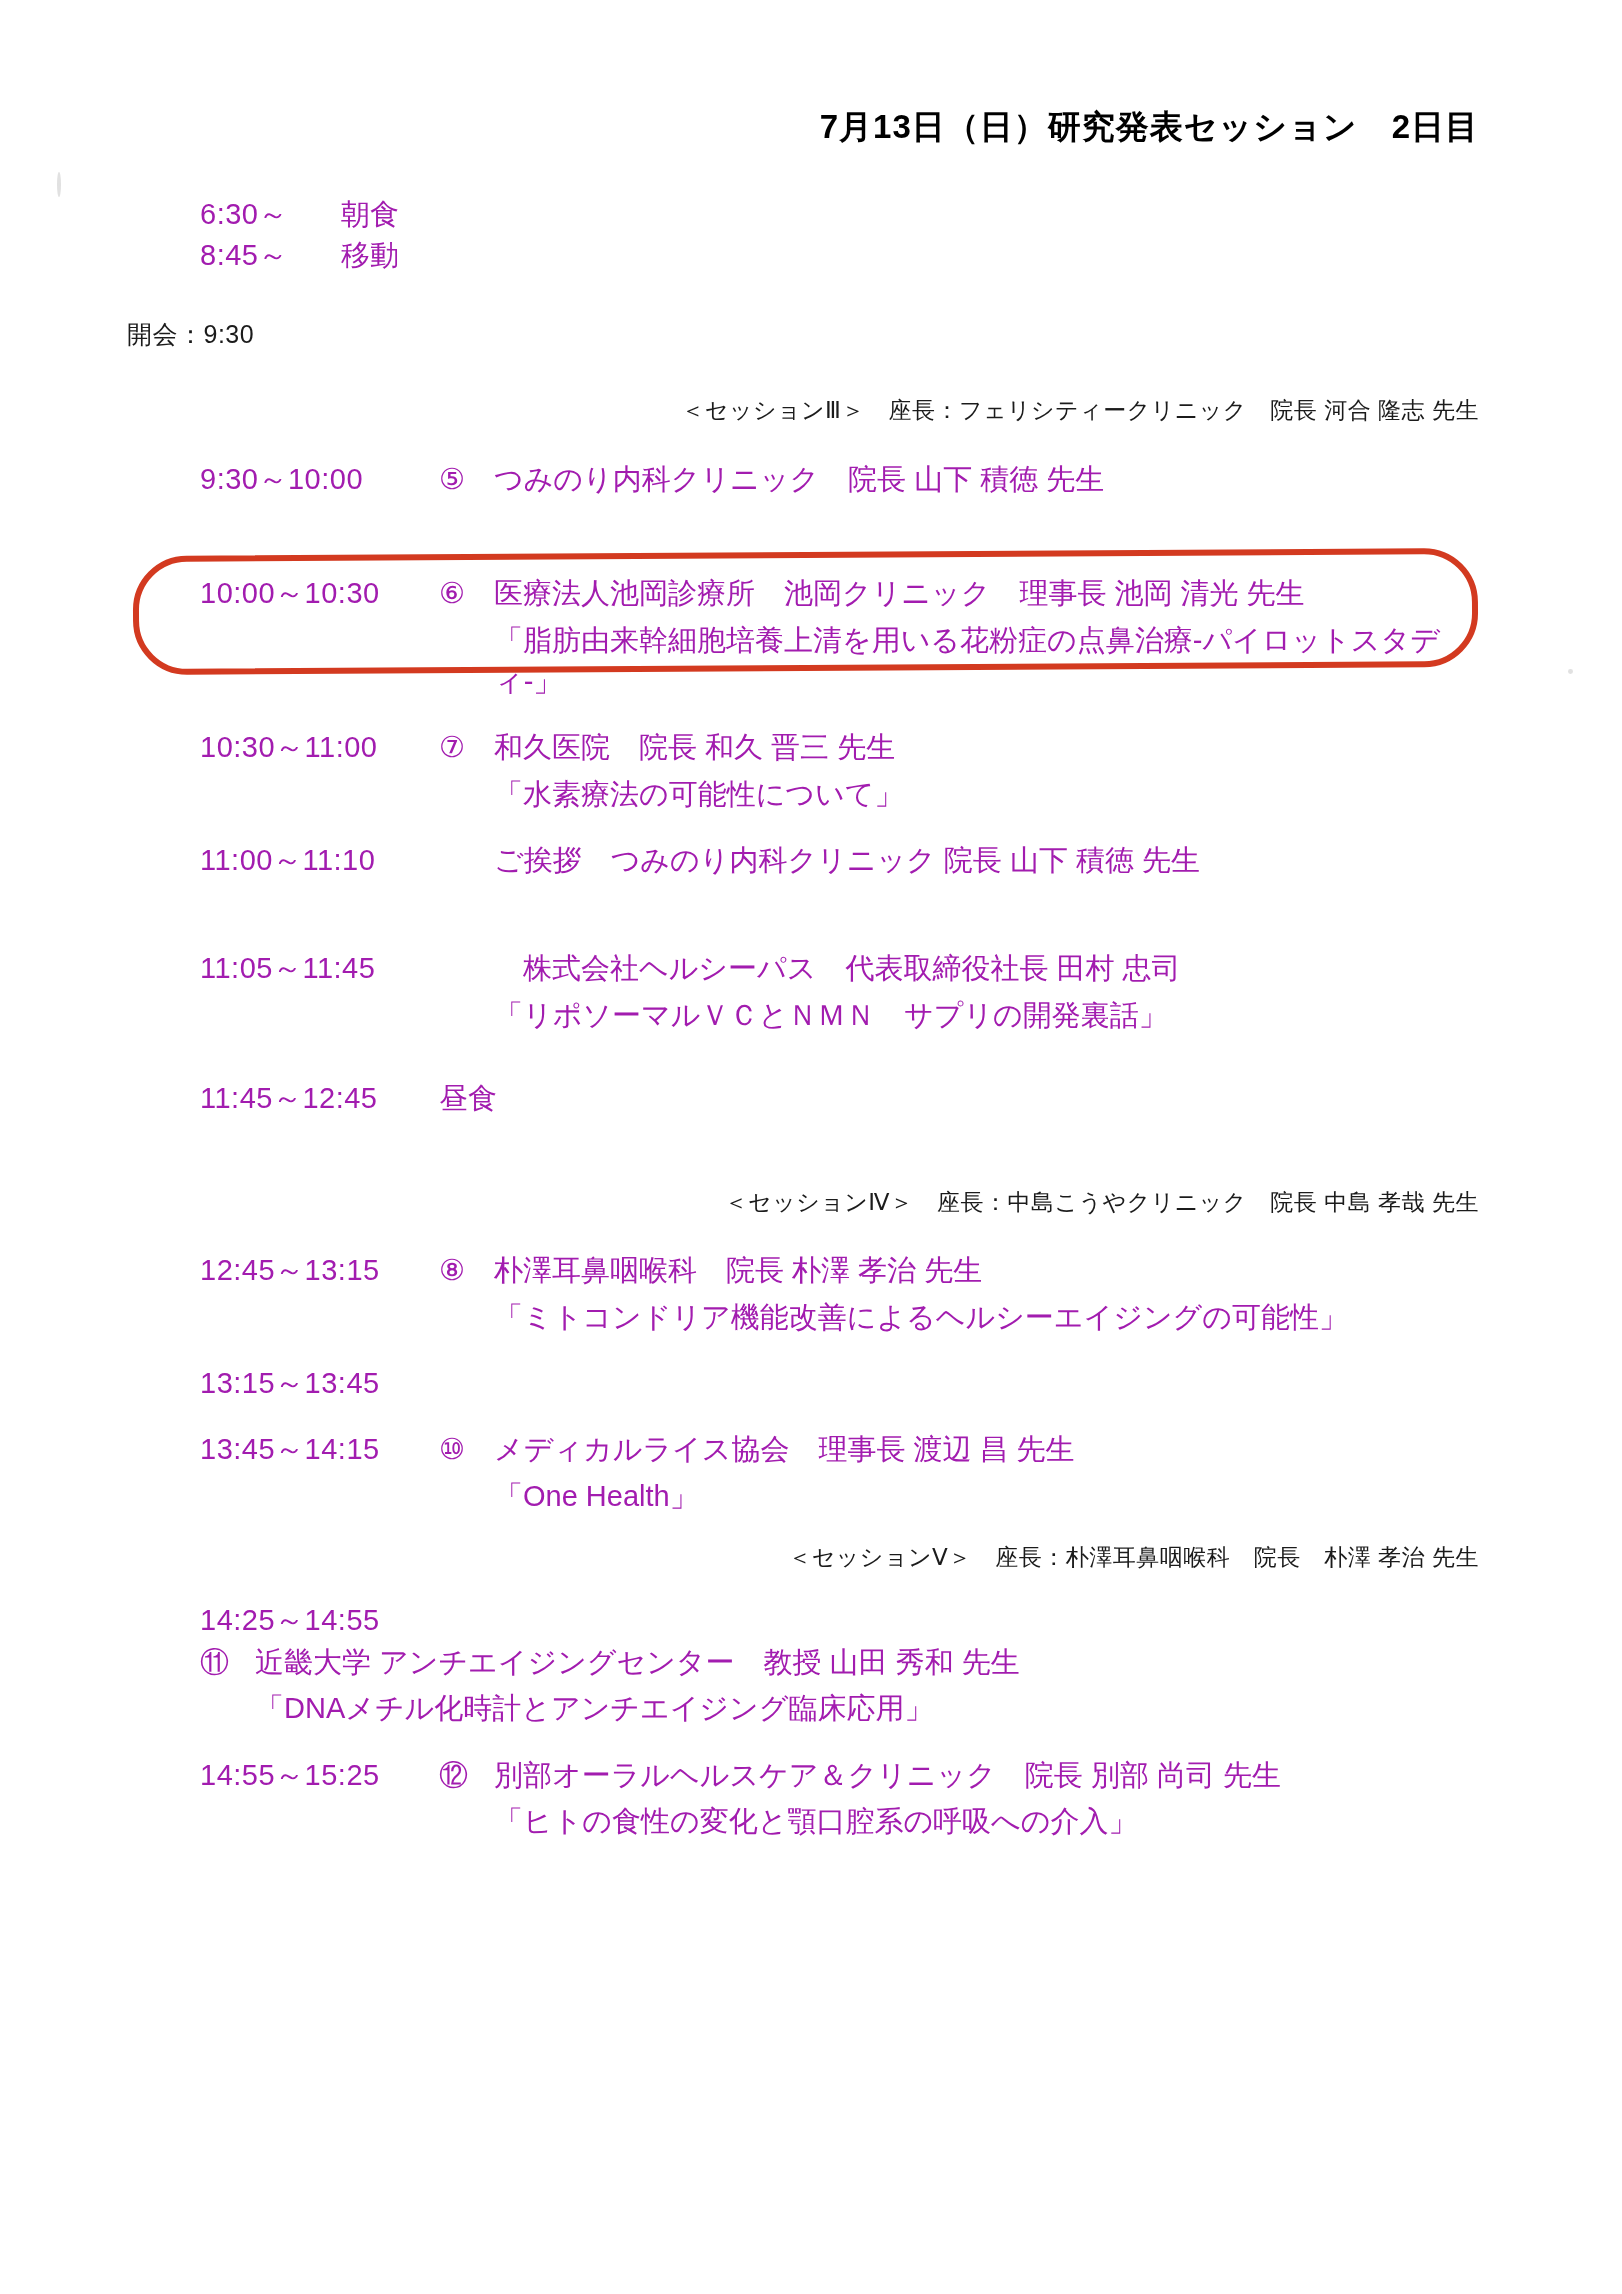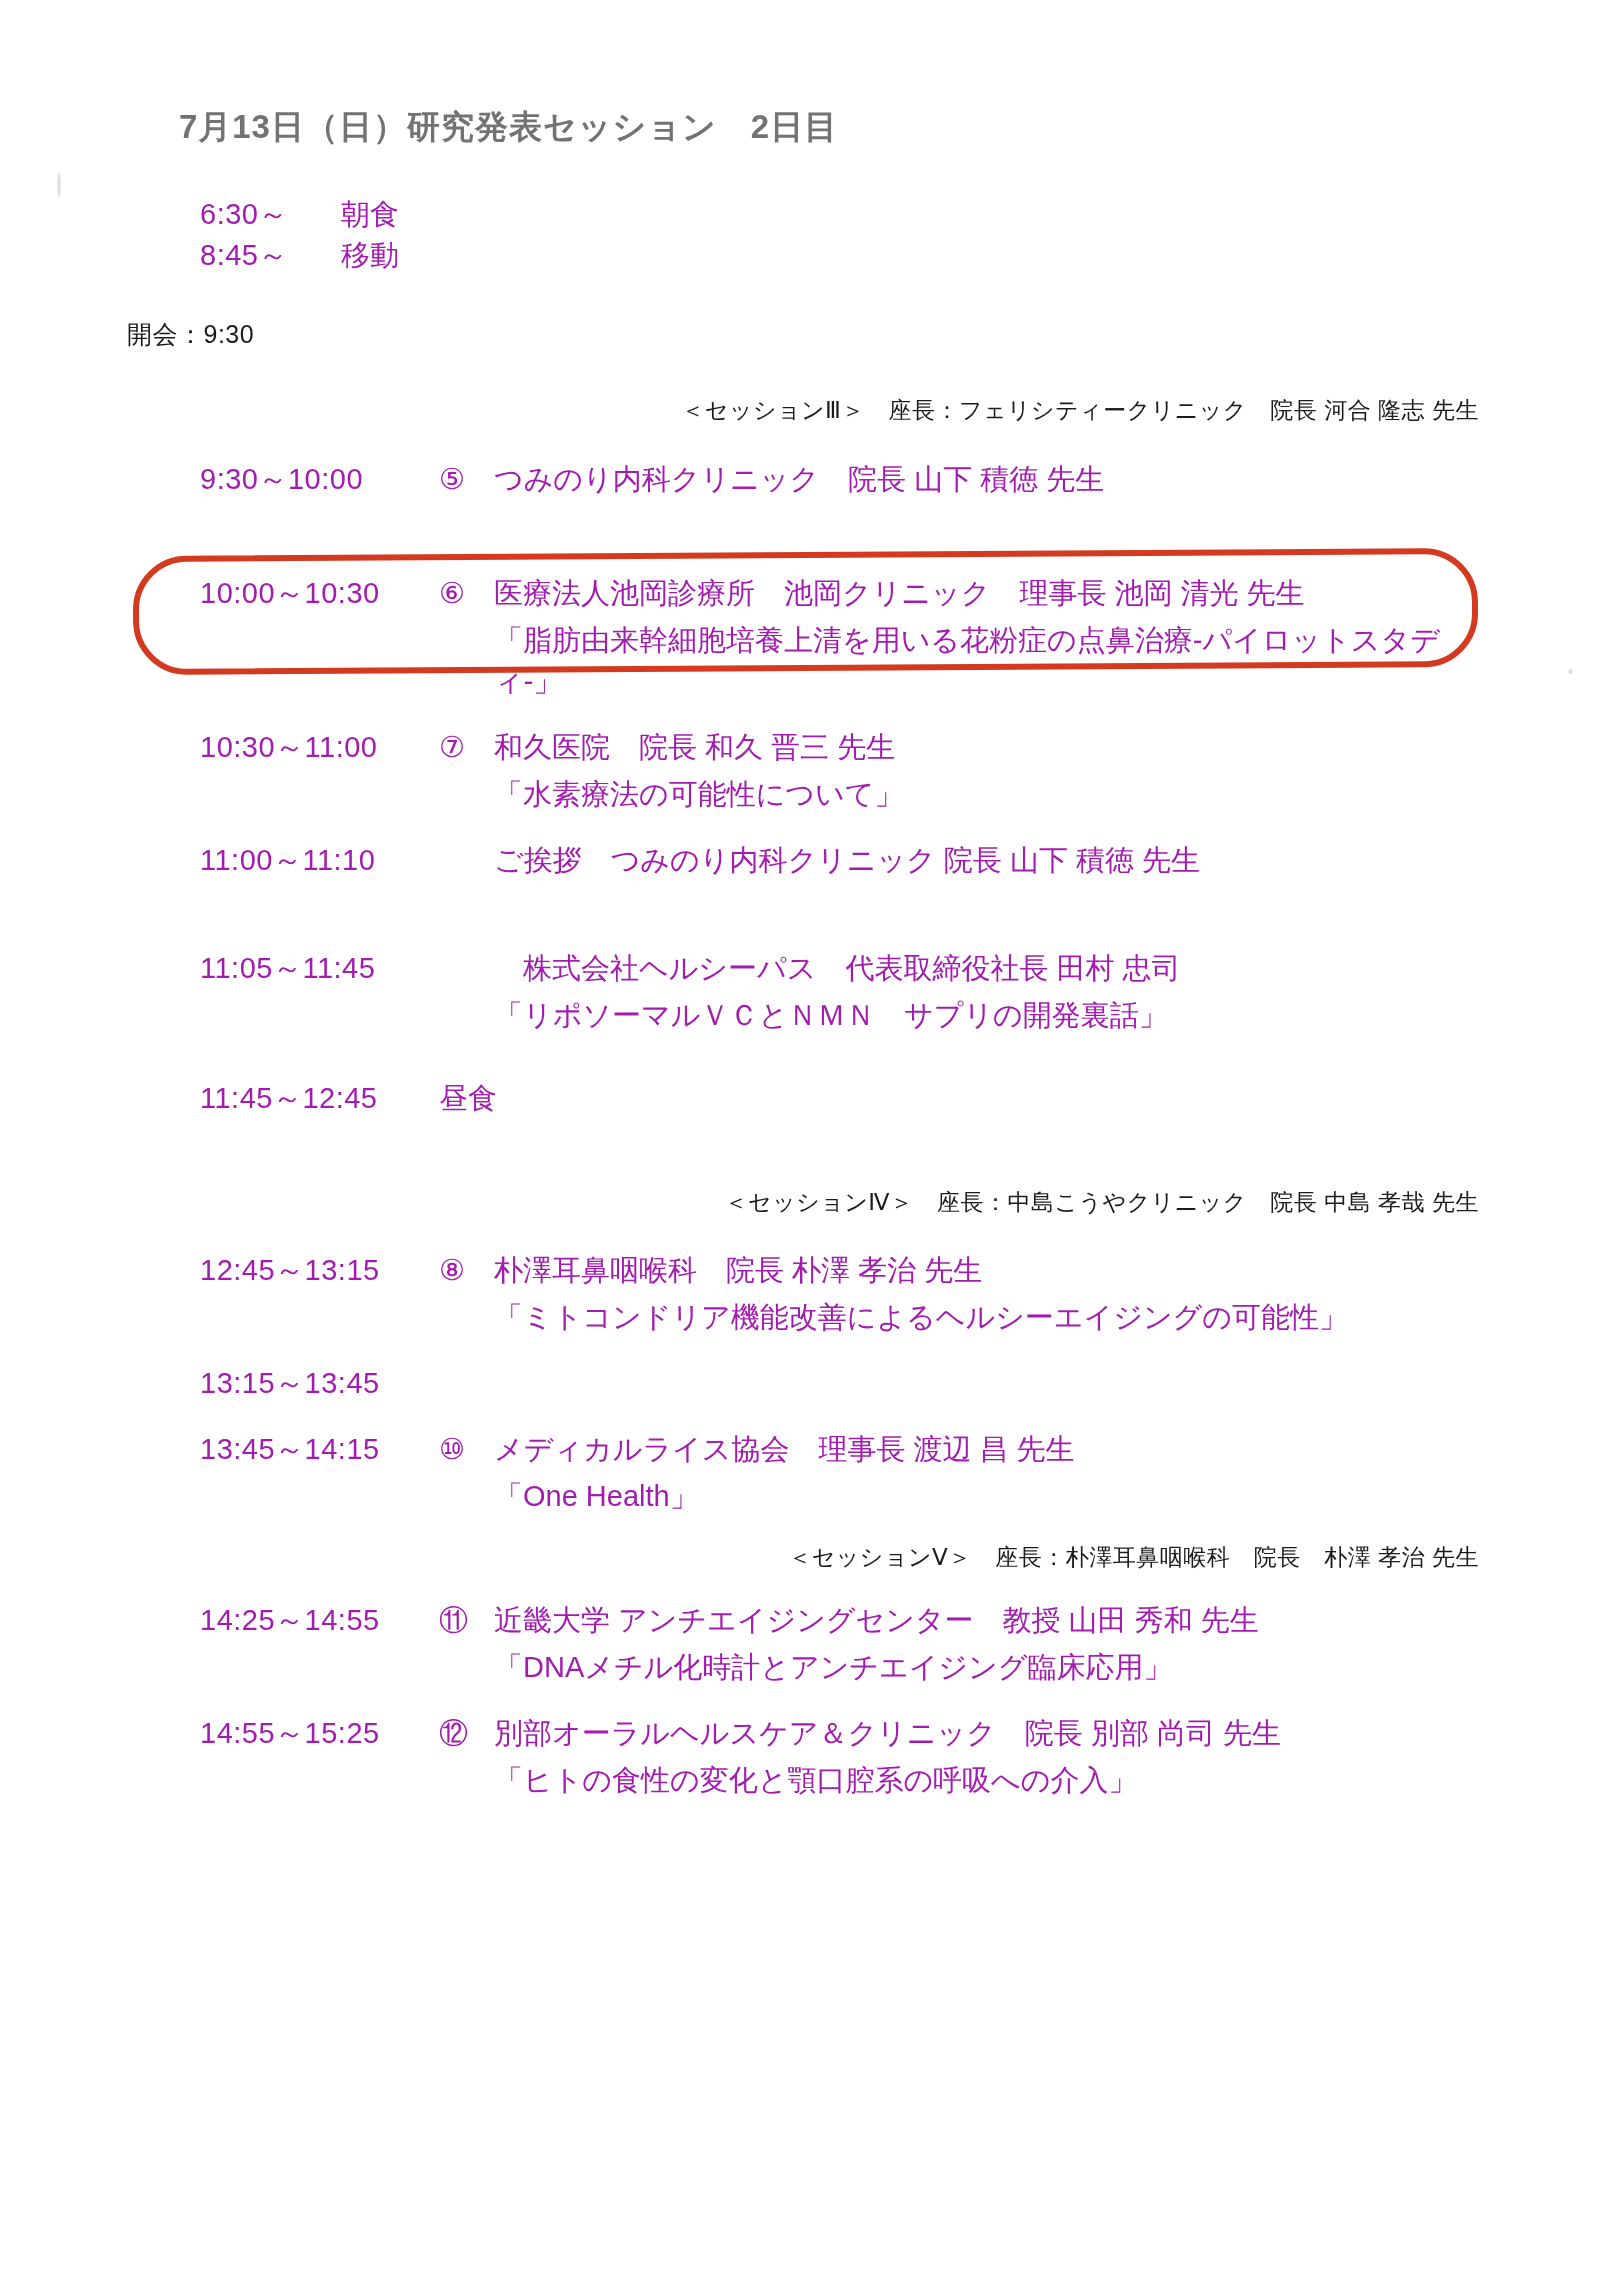--- a/index.html
+++ b/index.html
@@ -21,21 +21,22 @@
     height: 2294px;
     box-sizing: border-box;
     padding: 105px 143px 0 177px;
   }
 
   .doc-title {
     font-size: 33px;
     font-weight: 700;
     letter-spacing: 1px;
     margin: 0 0 44px 1.9px;
-    color: #737373;
+    color: #000000;
+    text-align: right;
   }
 
   .row {
     display: flex;
     align-items: flex-start;
     font-size: 29px;
     line-height: 1.42;
     color: #a21caf;
   }
   .time {
@@ -227,21 +228,21 @@
     <span class="body-col">
       <span class="num">⑩</span><span>メディカルライス協会　理事長 渡辺 昌 先生</span>
       <div class="title-line mono-ish">「One Health」</div>
     </span>
   </div>
 
   <div class="spacer-sm"></div>
 
   <div class="session-head" style="margin-bottom:27px;">＜セッションⅤ＞　座長：朴澤耳鼻咽喉科　院長　朴澤 孝治 先生</div>
 
-  <div class="row" style="margin-left:23px;">
+  <div class="row" style="margin-left:23px;flex-direction:column;">
     <span class="time">14:25～14:55</span>
     <span class="body-col">
       <span class="num">⑪</span><span>近畿大学 アンチエイジングセンター　教授 山田 秀和 先生</span>
       <div class="title-line">「DNAメチル化時計とアンチエイジング臨床応用」</div>
     </span>
   </div>
 
   <div class="spacer-sm"></div>
 
   <div class="row" style="margin-left:23px;">

